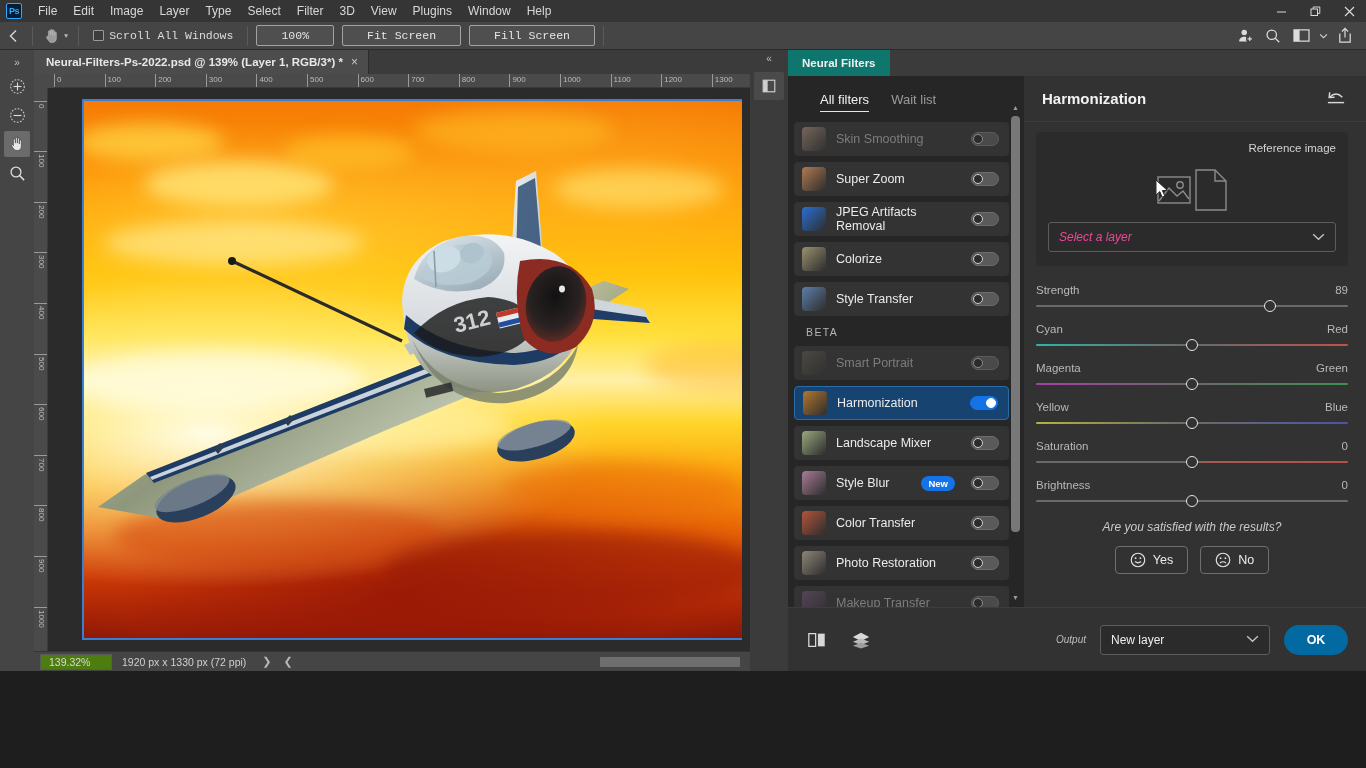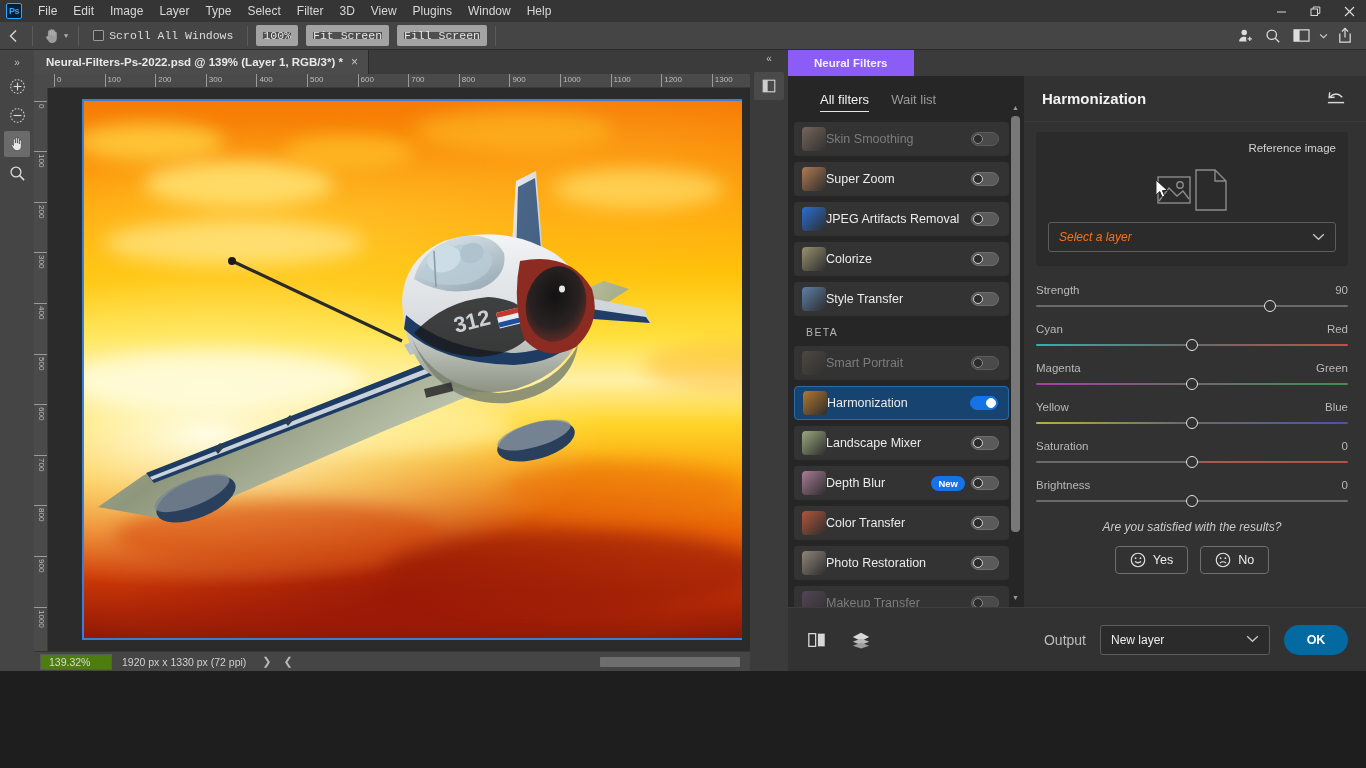--- a/index.html
+++ b/index.html
@@ -55,22 +55,22 @@
   .opt-chev { font-size: 7px; color: #b0b0b0; }
   .opt-check {
     display: flex; align-items: center; gap: 5px; padding: 0 10px;
     font-size: 11.5px; color: #dcdcdc;
   }
   .cbox {
     width: 11px; height: 11px; border: 1px solid #9a9a9a;
     background: #3c3c3c; border-radius: 1px;
   }
   .opt-btn {
-    height: 21px; padding: 0 0; background: #4f4f4f;
-    border: 7px solid #a3a3a3; border-radius: 2px;
+    height: 21px; padding: 0 24px; background: #4f4f4f;
+    border: 1px solid #a3a3a3; border-radius: 2px;
     display: flex; align-items: center; justify-content: center;
     font-size: 11.5px; color: #e6e6e6; margin: 0 4px;
   }
   .opt-right { margin-left: auto; display: flex; align-items: center; gap: 2px; padding-right: 8px; }
   .opt-icon {
     width: 26px; height: 24px; display: flex; align-items: center;
     justify-content: center; color: #dcdcdc;
   }
 
   
@@ -191,21 +191,21 @@
   
   .nf-panel {
     position: absolute; top: 50px; right: 0; width: 578px; bottom: 0;
     background: #323232; display: flex; flex-direction: column;
   }
   .nf-tabbar {
     height: 26px; background: #3b3b3b; display: flex; align-items: flex-end;
     flex: 0 0 auto;
   }
   .nf-tab {
-    height: 26px; padding: 0 26px; background: #8b5cf6;
+    height: 26px; padding: 0 14px; background: #0f766e;
     display: flex; align-items: center; font-size: 11.5px;
     font-weight: bold; color: #f0f0f0;
   }
   .nf-tab-rest { flex: 1; height: 26px; background: #3b3b3b; }
   .nf-body { flex: 1; display: flex; min-height: 0; }
 
   
   .nf-list-col {
     width: 235px; background: #262626; display: flex; flex-direction: column;
     position: relative;
@@ -222,21 +222,21 @@
   .nf-list {
     flex: 1; overflow: hidden; padding: 0 14px 0 6px; position: relative;
   }
   .nf-group-label {
     font-size: 10.5px; letter-spacing: 1.4px; color: #b5b5b5;
     padding: 4px 0 8px 12px; text-transform: uppercase;
   }
   .nf-item {
     height: 34px; margin-bottom: 6px; border-radius: 4px;
     background: #333333; display: flex; align-items: center;
-    padding: 0 10px 0 8px; 
+    padding: 0 10px 0 8px; gap: 10px;
   }
   .nf-item.selected {
     background: #16436f; border: 1px solid #2d6aa8;
   }
   .nf-item.disabled .nf-item-label { color: #7c7c7c; }
   .nf-item.disabled .nf-thumb { opacity: 0.45; }
   .nf-thumb {
     width: 24px; height: 24px; border-radius: 4px; flex: 0 0 auto;
     overflow: hidden; position: relative;
   }
@@ -292,21 +292,21 @@
   .ref-label { font-size: 11.5px; color: #d2d2d2; margin-bottom: 4px; }
   .ref-icons {
     height: 64px; display: flex; align-items: center; justify-content: center;
     gap: 4px; position: relative;
   }
   .select-box {
     height: 30px; background: #2b2b2b; border: 1px solid #5c5c5c;
     border-radius: 3px; display: flex; align-items: center;
     padding: 0 10px; justify-content: space-between;
   }
-  .select-text { font-size: 12px; color: #f97316; font-style: italic; }
+  .select-text { font-size: 12px; color: #ec4899; font-style: italic; }
   .select-text.value { color: #ededed; font-style: normal; }
   .sel-chev { font-size: 10px; color: #c6c6c6; }
 
   .slider-row { margin-bottom: 16px; }
   .slider-top {
     display: flex; justify-content: space-between; align-items: baseline;
     font-size: 11.5px; color: #b8b8b8; margin-bottom: 9px;
   }
   .slider-track {
     position: relative; height: 2px; border-radius: 1px; background: #6a6a6a;
@@ -331,21 +331,21 @@
   .nf-bottom {
     height: 64px; background: #323232; border-top: 1px solid #3d3d3d;
     display: flex; align-items: center; padding: 0 18px 0 14px; gap: 14px;
     flex: 0 0 auto;
   }
   .bb-icon {
     width: 30px; height: 30px; display: flex; align-items: center;
     justify-content: center; color: #d8d8d8;
   }
   .bb-spacer { flex: 1; }
-  .bb-label { font-size: 14px; color: #bdbdbd; }
+  .bb-label { font-size: 10px; color: #bdbdbd; font-style: italic; }
   .bb-select {
     width: 170px; height: 30px; background: #2b2b2b; border: 1px solid #5c5c5c;
     border-radius: 3px; display: flex; align-items: center;
     justify-content: space-between; padding: 0 10px;
   }
   .ok-btn {
     width: 64px; height: 30px; border-radius: 15px; background: #0369a1;
     color: #fff; font-size: 12.5px; font-weight: bold;
     display: flex; align-items: center; justify-content: center;
   }
@@ -710,21 +710,21 @@
             </div>
             <div class="nf-item">
               <div class="nf-thumb" style="background: linear-gradient(135deg, rgb(154, 168, 126), rgb(45, 45, 45));"></div>
               <div class="nf-item-label">Landscape Mixer</div>
               <div class="toggle ">
                 <div class="knob"></div>
               </div>
             </div>
             <div class="nf-item">
               <div class="nf-thumb" style="background: linear-gradient(135deg, rgb(168, 124, 150), rgb(45, 45, 45));"></div>
-              <div class="nf-item-label">Depth Blur</div>
+              <div class="nf-item-label">Style Blur</div>
               <div class="nf-badge">New</div>
               <div class="toggle ">
                 <div class="knob"></div>
               </div>
             </div>
             <div class="nf-item">
               <div class="nf-thumb" style="background: linear-gradient(135deg, rgb(178, 85, 58), rgb(45, 45, 45));"></div>
               <div class="nf-item-label">Color Transfer</div>
               <div class="toggle ">
                 <div class="knob"></div>
@@ -785,21 +785,21 @@
                     <polyline points="1,1.5 7,7 13,1.5" fill="none" stroke="#c6c6c6" stroke-width="1.5"></polyline>
                   </svg>
               </span>
             </div>
           </div>
 
           <div id="slider-container">
               <div class="slider-row">
                 <div class="slider-top">
                   <span>Strength</span>
-                  <span>90</span>
+                  <span>89</span>
                 </div>
                 <div class="slider-track" style="background: linear-gradient(90deg, rgb(106, 106, 106), rgb(106, 106, 106));">
                   <div class="slider-knob" style="left: 75%;"></div>
                 </div>
               </div>
               <div class="slider-row">
                 <div class="slider-top">
                   <span>Cyan</span>
                   <span>Red</span>
                 </div>

